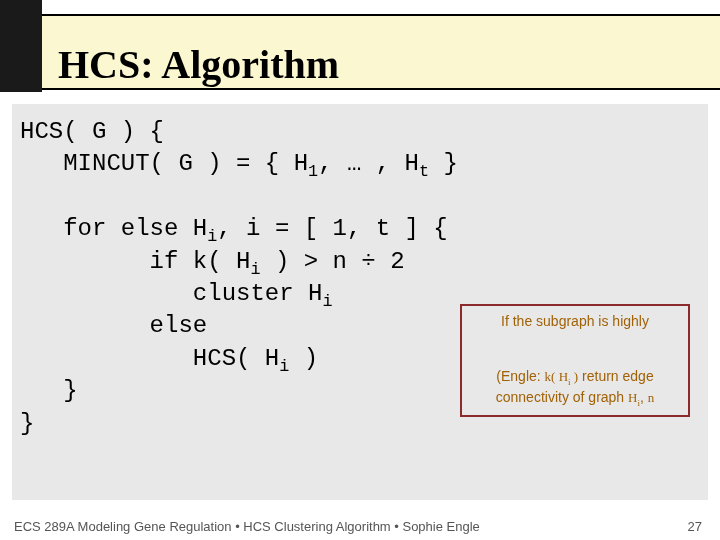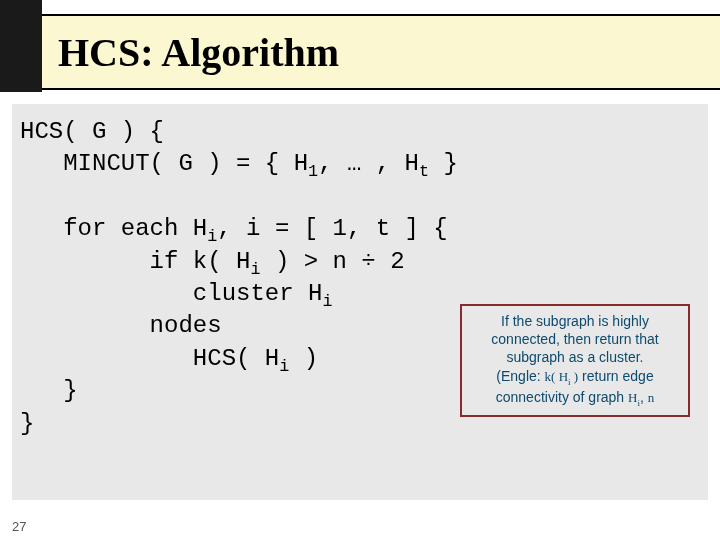--- a/index.html
+++ b/index.html
@@ -14,21 +14,21 @@
   .title-bar {
     position: absolute;
     left: 0;
     top: 14px;
     width: 720px;
     height: 76px;
     background: #fbf7d0;
     border-top: 2px solid #000;
     border-bottom: 2px solid #000;
     display: flex;
-    align-items: center;
+    align-items: flex-end;
     padding-left: 58px;
   }
   .title-bar .title {
     font-family: "Times New Roman", Times, serif;
     font-size: 40px;
     font-weight: bold;
     color: #000;
   }
   .black-square {
     position: absolute;
@@ -64,21 +64,21 @@
     position: absolute;
     right: 18px;
     top: 200px;
     width: 230px;
     border: 2px solid #8b2a2a;
     background: #e8e8e8;
     padding: 6px 16px;
     text-align: center;
     font-size: 14px;
     line-height: 1.3;
-    color: #0c4a6e;
+    color: #a16207;
   }
   .note-box .mono { font-family: Liberation Serif, serif; font-size: 13px; }
   .note-box .mono sub { font-size: 0.7em; }
   .footer {
     position: absolute;
     left: 12px;
     bottom: 6px;
     width: 696px;
     display: flex;
     justify-content: space-between;
@@ -96,32 +96,33 @@
 <div class="black-square"></div>
 
 <div class="title-bar">
   <div class="title">HCS: Algorithm</div>
 </div>
 
 <div class="content">
   <div class="code"><span>HCS( G ) {</span>
 <span>   MINCUT( G ) = { H</span><sub>1</sub><span>, … , H</span><sub>t</sub><span> }</span>
 <span></span>
-<span>   for each H</span><sub>i</sub><span>, i = [ 1, t ] {</span>
+<span>   for else H</span><sub>i</sub><span>, i = [ 1, t ] {</span>
 <span>         if k( H</span><sub>i</sub><span> ) &gt; n ÷ 2</span>
 <span>            cluster H</span><sub>i</sub>
-<span>         nodes</span>
+<span>         else</span>
 <span>            HCS( H</span><sub>i</sub><span> )</span>
 <span>   }</span>
 <span>}</span></div>
 
   <div class="note-box">
     <span>If the subgraph is highly</span><br>
-    <span>connected, then return that</span><br>
-    <span>subgraph as a cluster.</span><br>
+    <br>
+    <br>
     <span>(Engle: </span><span class="mono"><span>k( H</span><sub>i</sub><span> )</span></span><span> return edge</span><br>
     <span>connectivity of graph </span><span class="mono"><span>H</span><sub>i</sub></span><span>, </span><span class="mono">n</span><br>
   </div>
 </div>
 
 <div class="footer">
+  <div class="footer-left">ECS 289A Modeling Gene Regulation • HCS Clustering Algorithm • Sophie Engle</div>
   <div class="footer-right">27</div>
 </div>
 
 </body></html>

